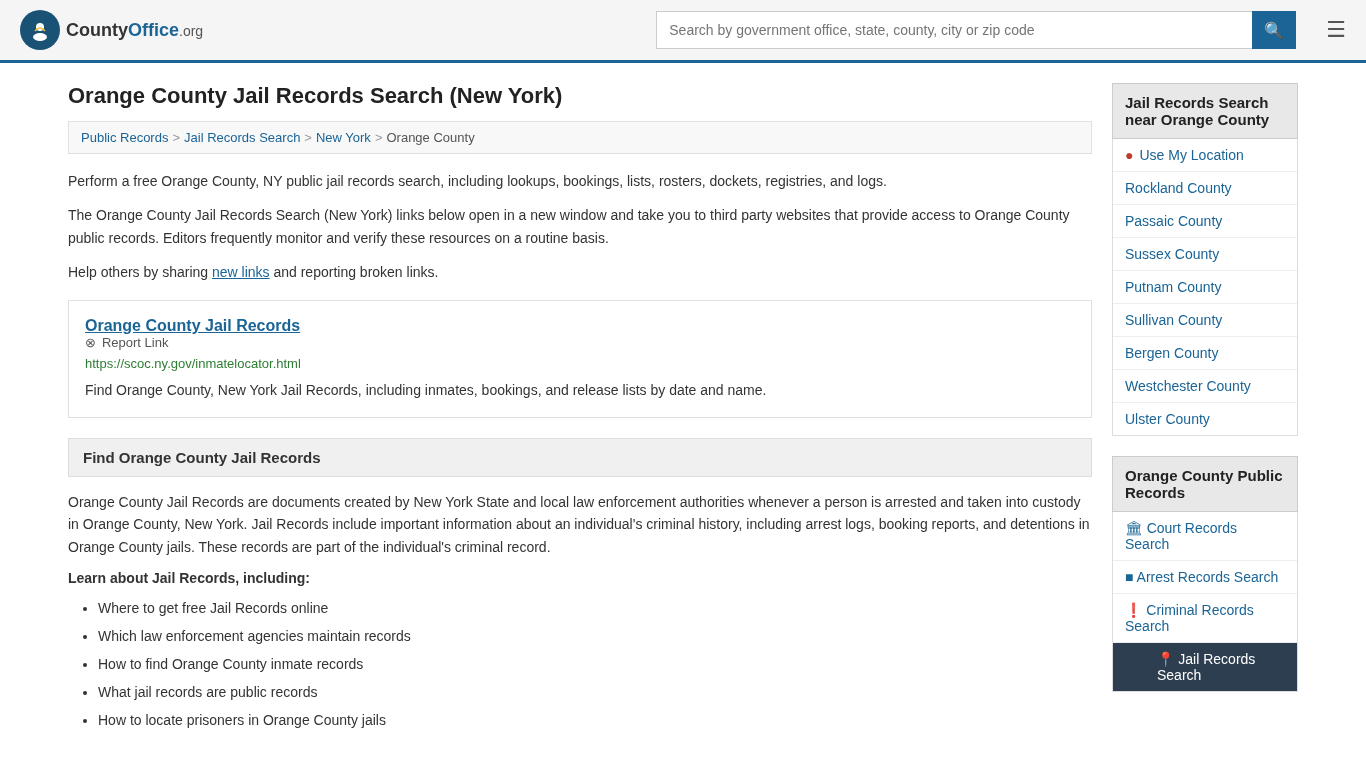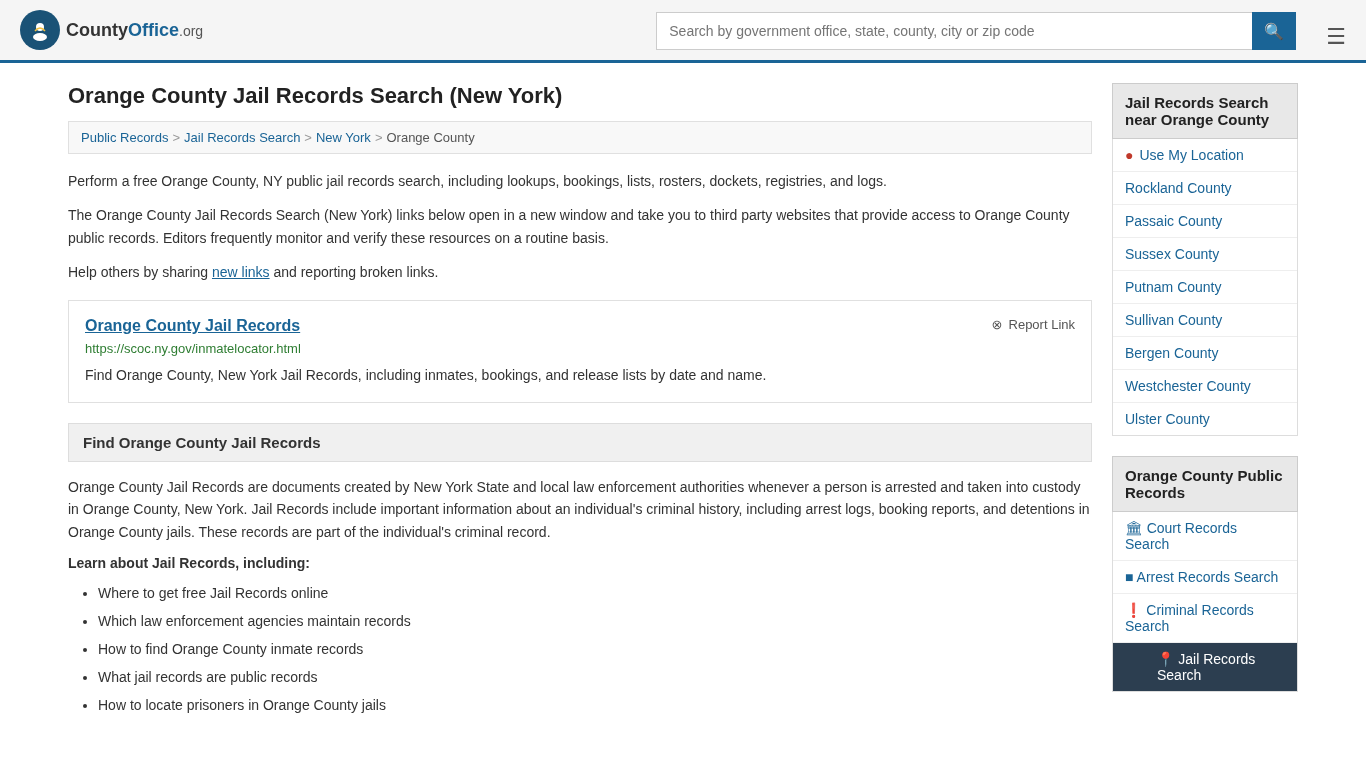--- a/index.html
+++ b/index.html
@@ -4,21 +4,21 @@
   <style>
     * { box-sizing: border-box; margin: 0; padding: 0; }
     body { font-family: Arial, sans-serif; font-size: 14px; color: #333; background: #fff; }
 
     
     .header {
       background: #f5f5f5;
       border-bottom: 3px solid #1a6496;
       padding: 10px 20px;
       display: flex;
-      align-items: flex-end;
+      align-items: center;
       gap: 20px;
     }
     .logo-area {
       display: flex;
       align-items: center;
       gap: 6px;
       text-decoration: none;
     }
     .logo-icon {
       width: 40px;
@@ -124,20 +124,21 @@
     .record-card {
       border: 1px solid #e0e0e0;
       padding: 16px;
       margin: 16px 0;
     }
     .record-card-header {
       display: flex;
       justify-content: space-between;
       align-items: flex-start;
       margin-bottom: 6px;
+      flex-direction: column;
     }
     .record-title {
       font-size: 16px;
       font-weight: bold;
       color: #1a6496;
       text-decoration: underline;
       cursor: pointer;
     }
     .report-link {
       display: flex;

